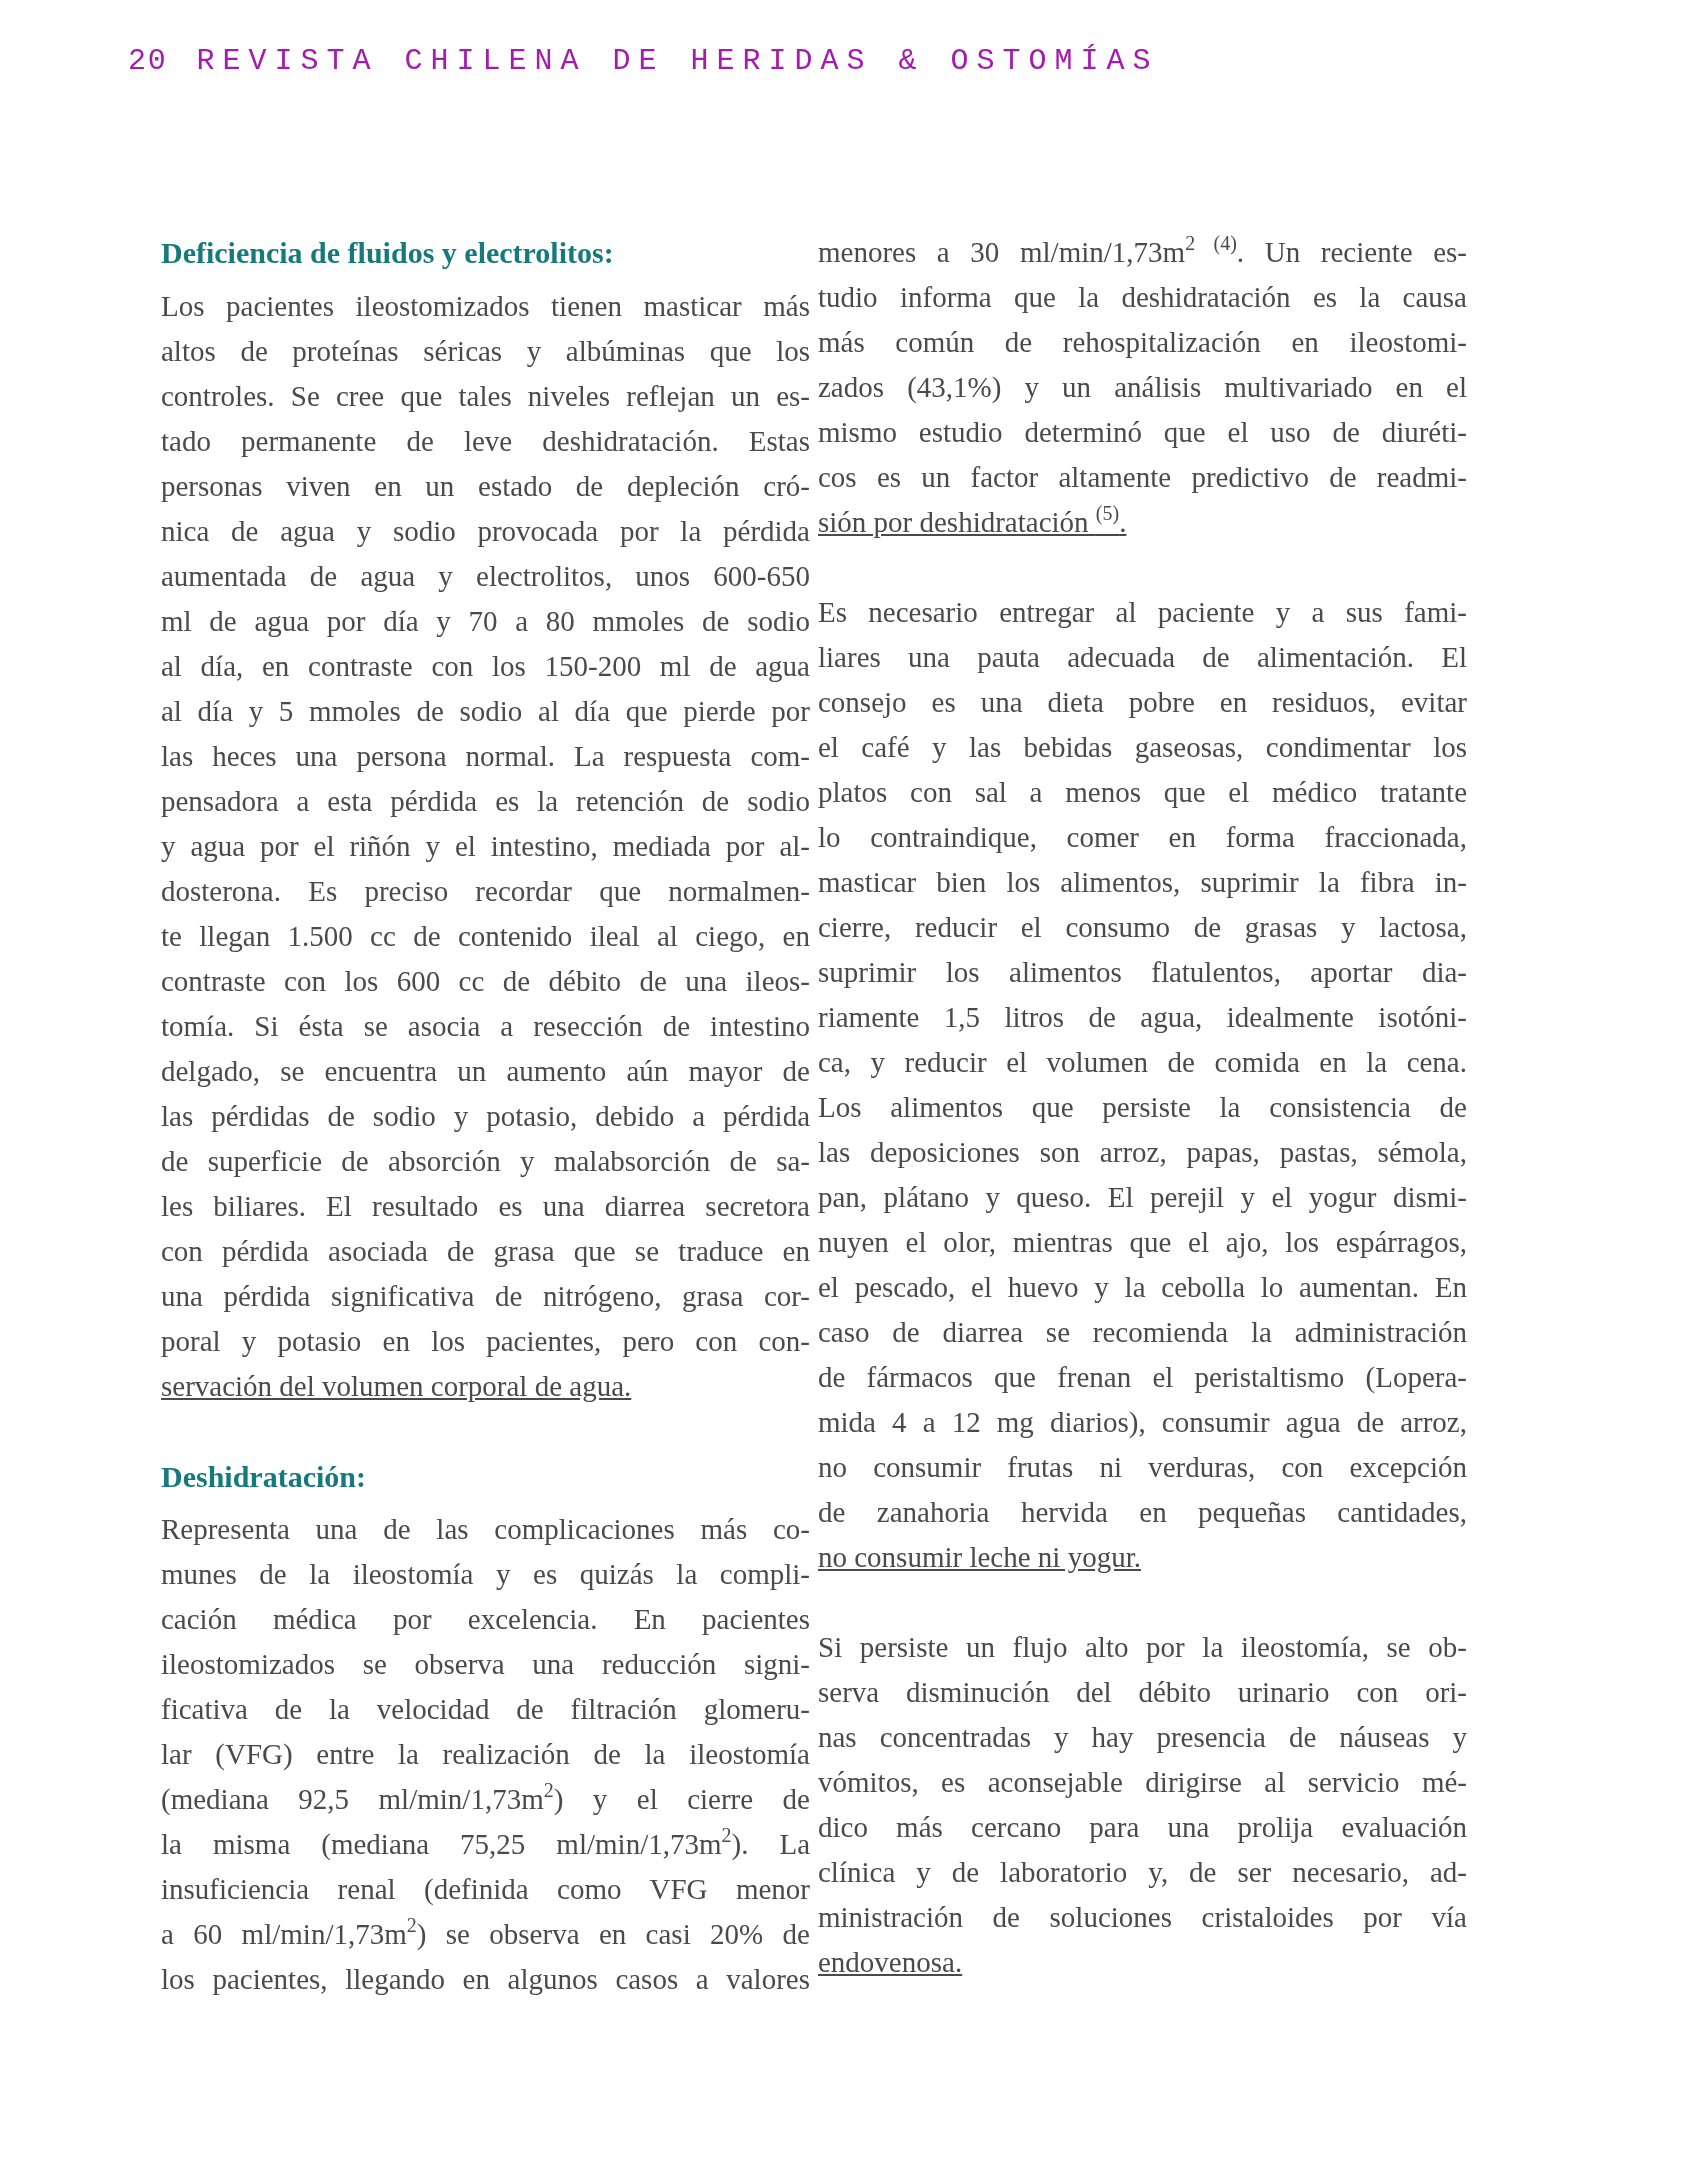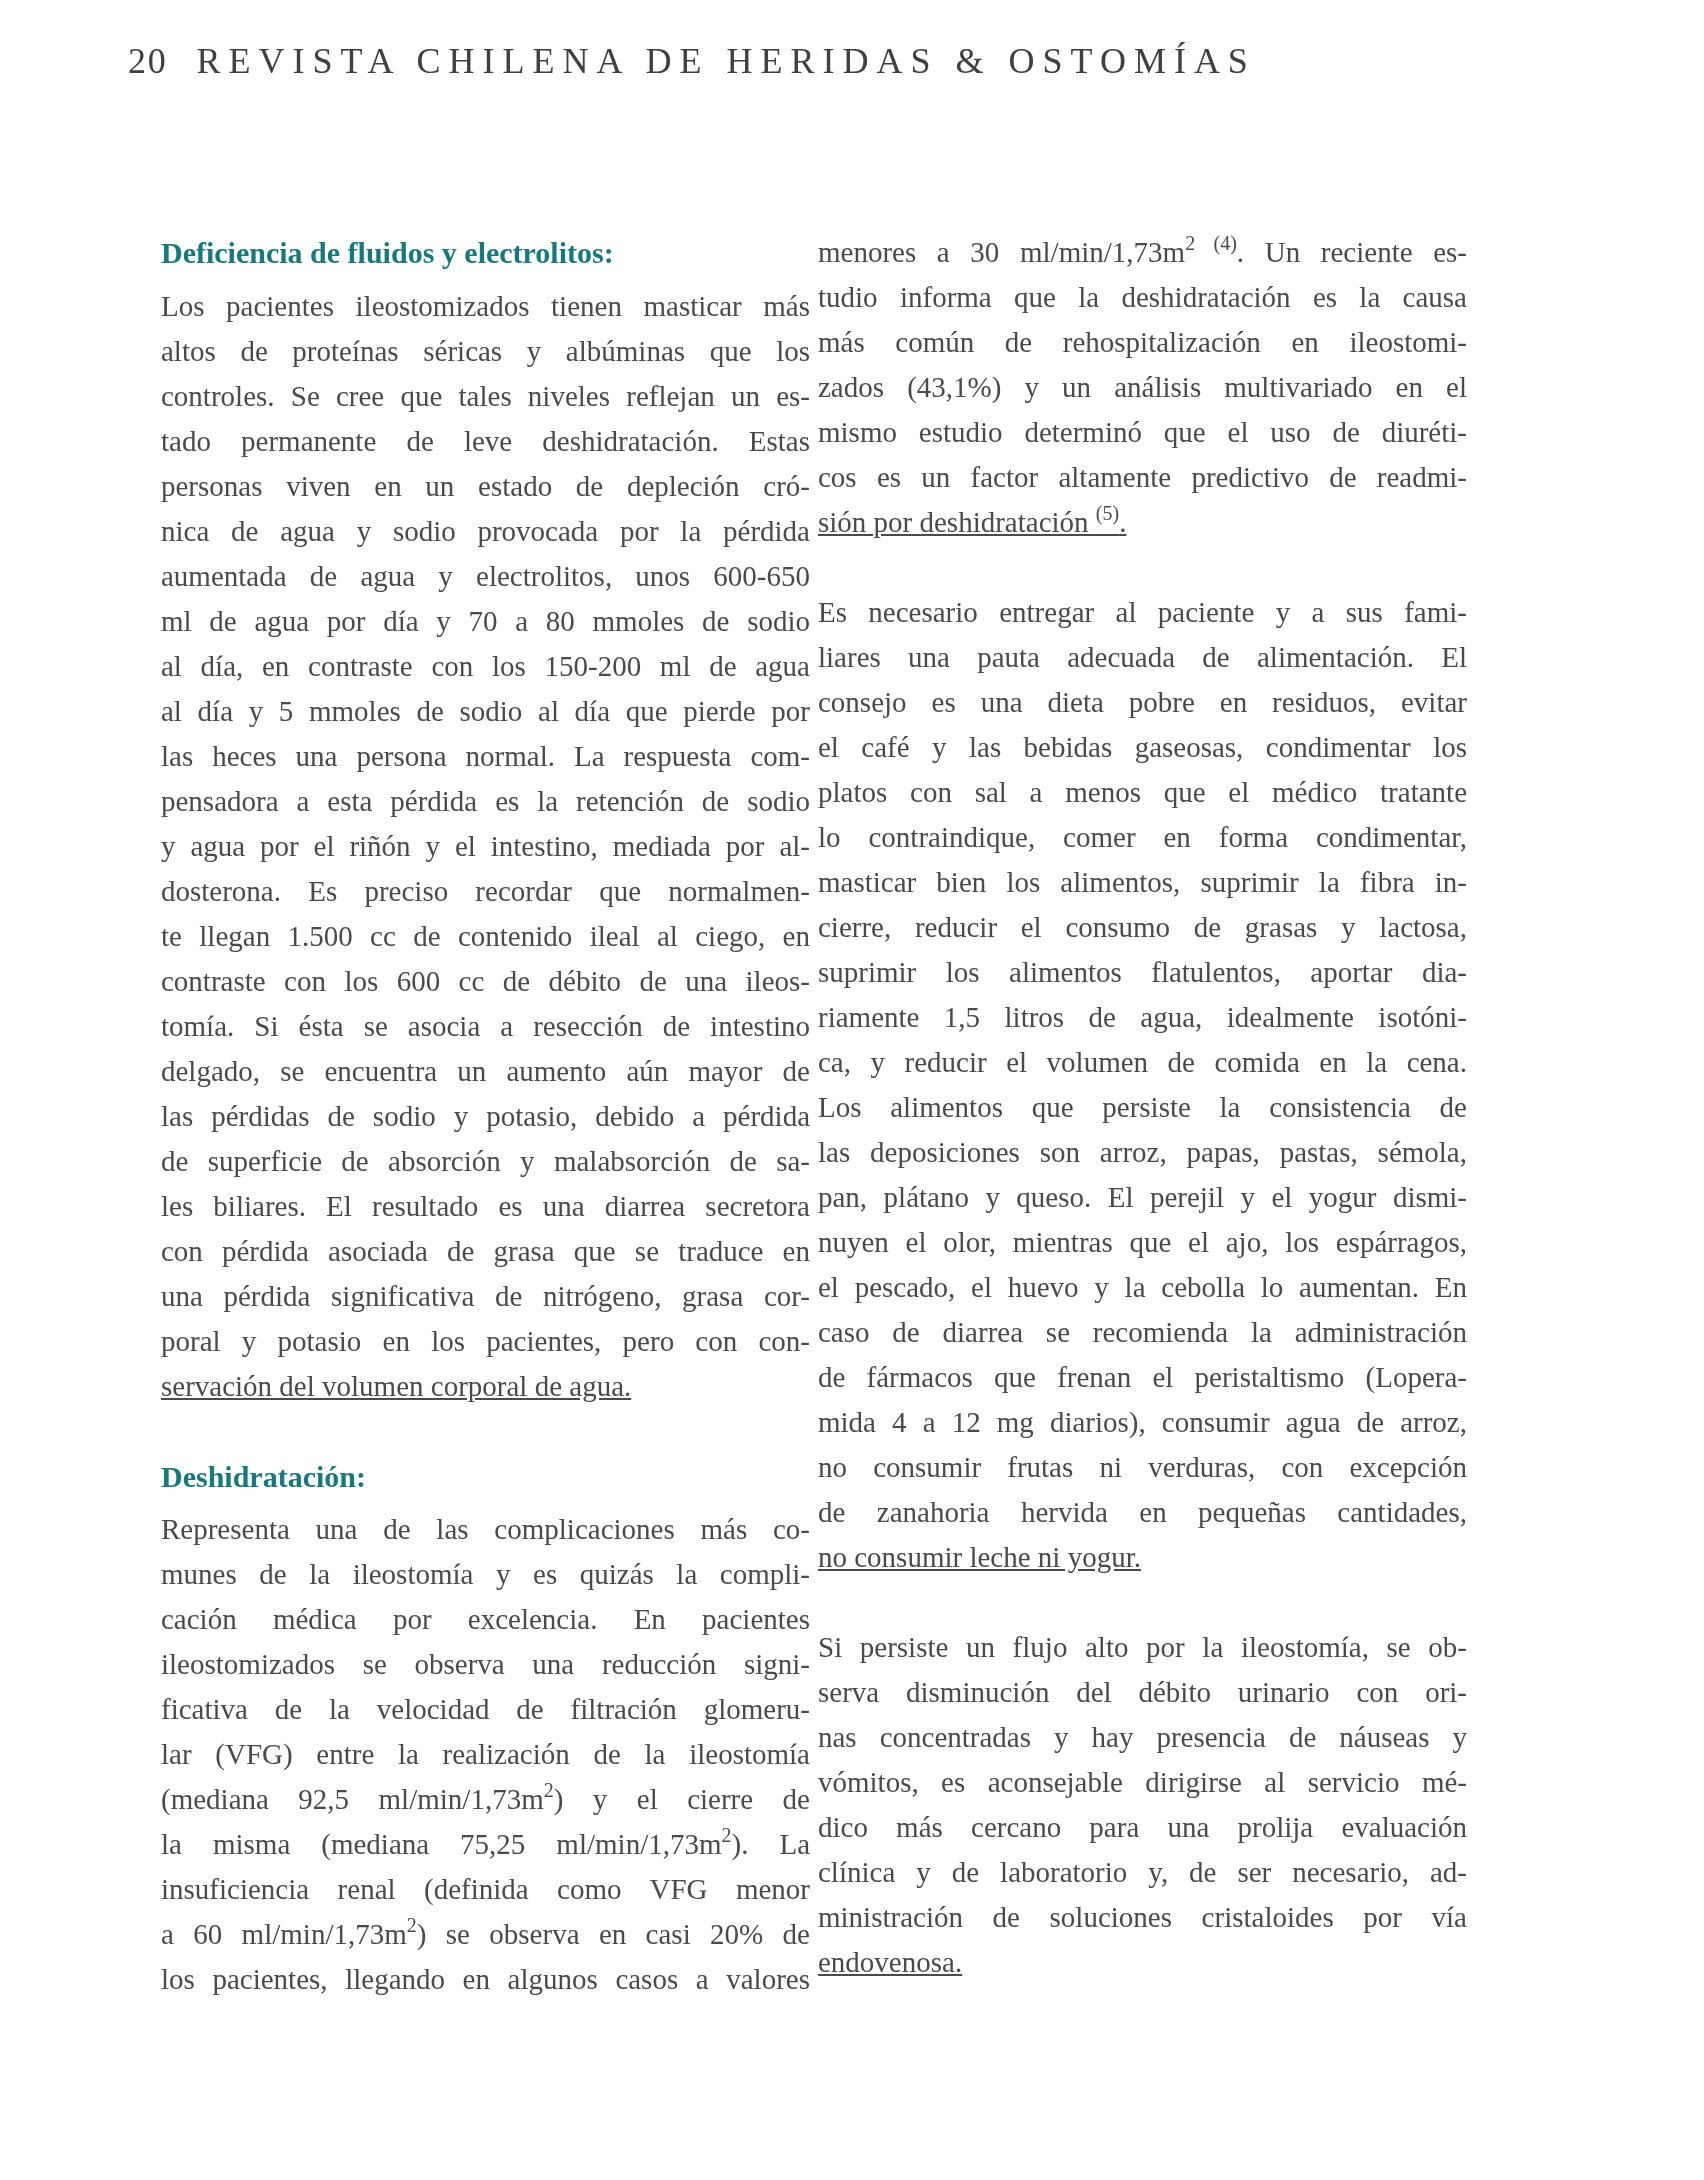--- a/index.html
+++ b/index.html
@@ -3,22 +3,22 @@
 <meta charset="utf-8">
 <style>
   html, body { margin: 0; padding: 0; background: #ffffff; }
   body {
     width: 1704px; height: 2181px; position: relative; overflow: hidden;
     font-family: "Liberation Serif", "DejaVu Serif", serif;
     color: #4a4a4a;
   }
   .running-header {
     position: absolute; left: 128px; top: 44px;
-    font-family: Liberation Serif, serif;
-    font-size: 36px; color: #404040; letter-spacing: 8px;
+    font-family: Liberation Mono, monospace;
+    font-size: 30px; color: #a21caf; letter-spacing: 8px;
     white-space: nowrap; line-height: 34px;
   }
   .running-header .page-num { letter-spacing: 1.7px; margin-right: 29px; }
   .col {
     position: absolute; top: 230px;
   }
   .col-left { left: 121px; width: 649px; margin-left: 40px; }
   .col-right { left: 818px; width: 649px; }
   .heading {
     color: #16797c; font-weight: bold; font-size: 30px;
@@ -101,21 +101,21 @@
   </div>
 
   <div class="para-gap"></div>
 
   <div>
     <div class="line">Es necesario entregar al paciente y a sus fami-</div>
     <div class="line">liares una pauta adecuada de alimentación. El</div>
     <div class="line">consejo es una dieta pobre en residuos, evitar</div>
     <div class="line">el café y las bebidas gaseosas, condimentar los</div>
     <div class="line">platos con sal a menos que el médico tratante</div>
-    <div class="line">lo contraindique, comer en forma condimentar,</div>
+    <div class="line">lo contraindique, comer en forma fraccionada,</div>
     <div class="line">masticar bien los alimentos, suprimir la fibra in-</div>
     <div class="line">cierre, reducir el consumo de grasas y lactosa,</div>
     <div class="line">suprimir los alimentos flatulentos, aportar dia-</div>
     <div class="line">riamente 1,5 litros de agua, idealmente isotóni-</div>
     <div class="line">ca, y reducir el volumen de comida en la cena.</div>
     <div class="line">Los alimentos que persiste la consistencia de</div>
     <div class="line">las deposiciones son arroz, papas, pastas, sémola,</div>
     <div class="line">pan, plátano y queso.  El perejil y el yogur dismi-</div>
     <div class="line">nuyen el olor, mientras que el ajo, los espárragos,</div>
     <div class="line">el pescado, el huevo y la cebolla lo aumentan. En</div>

